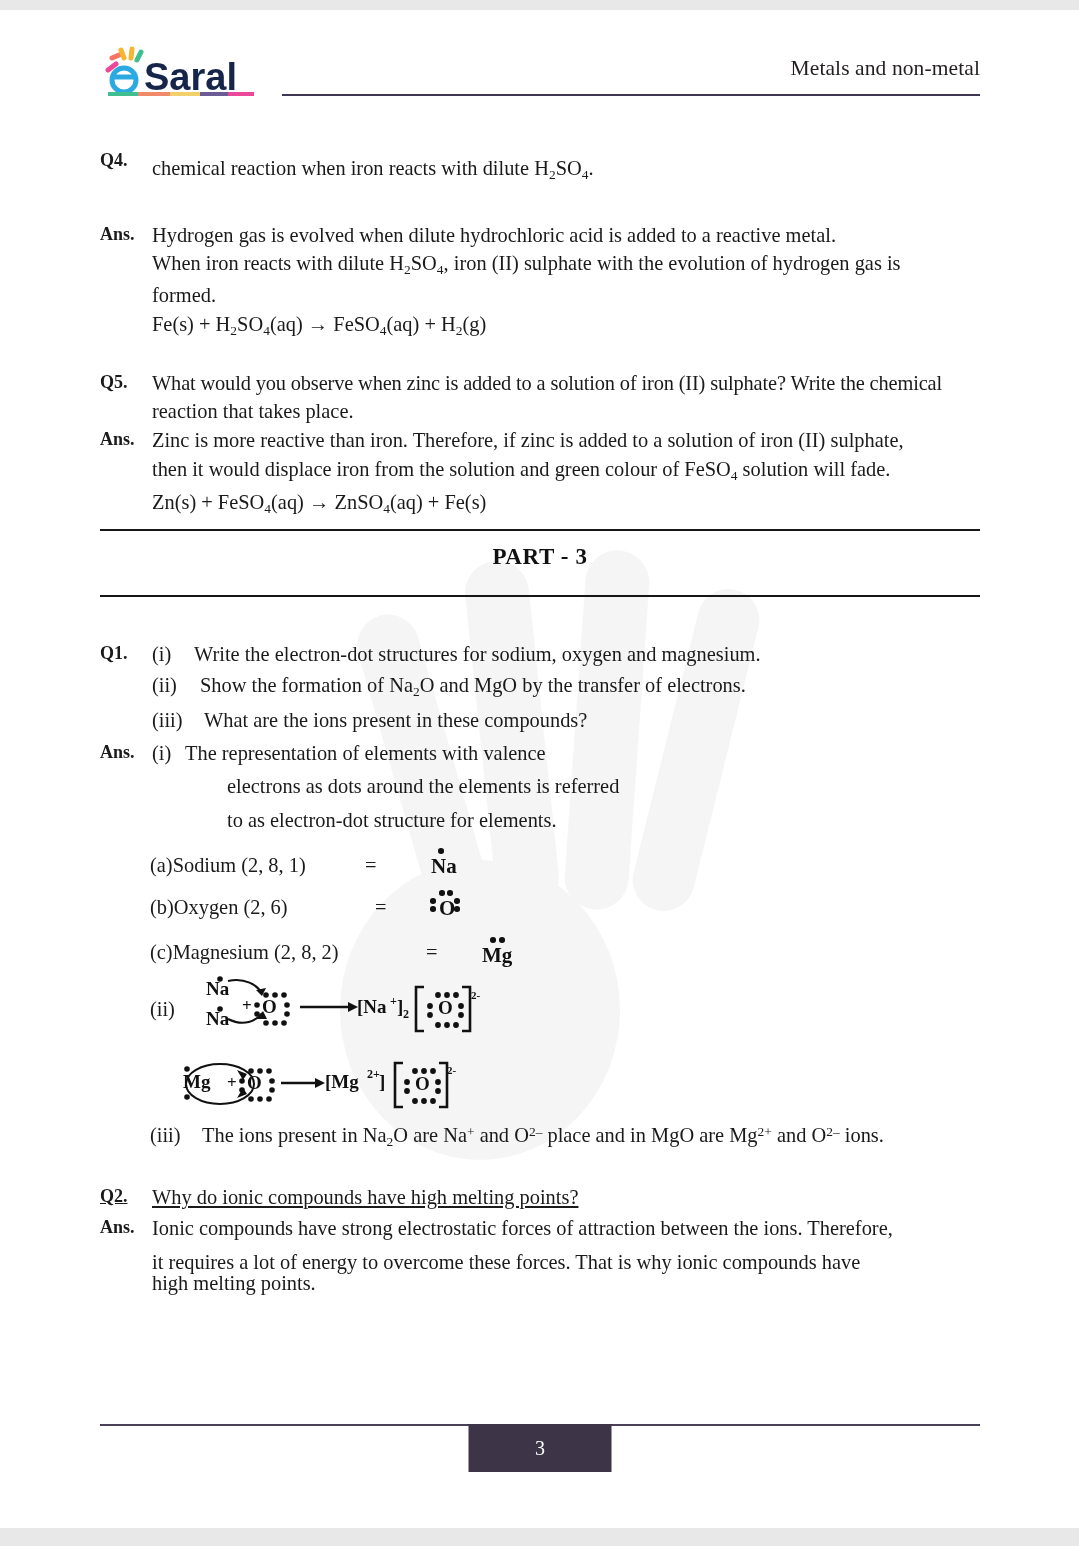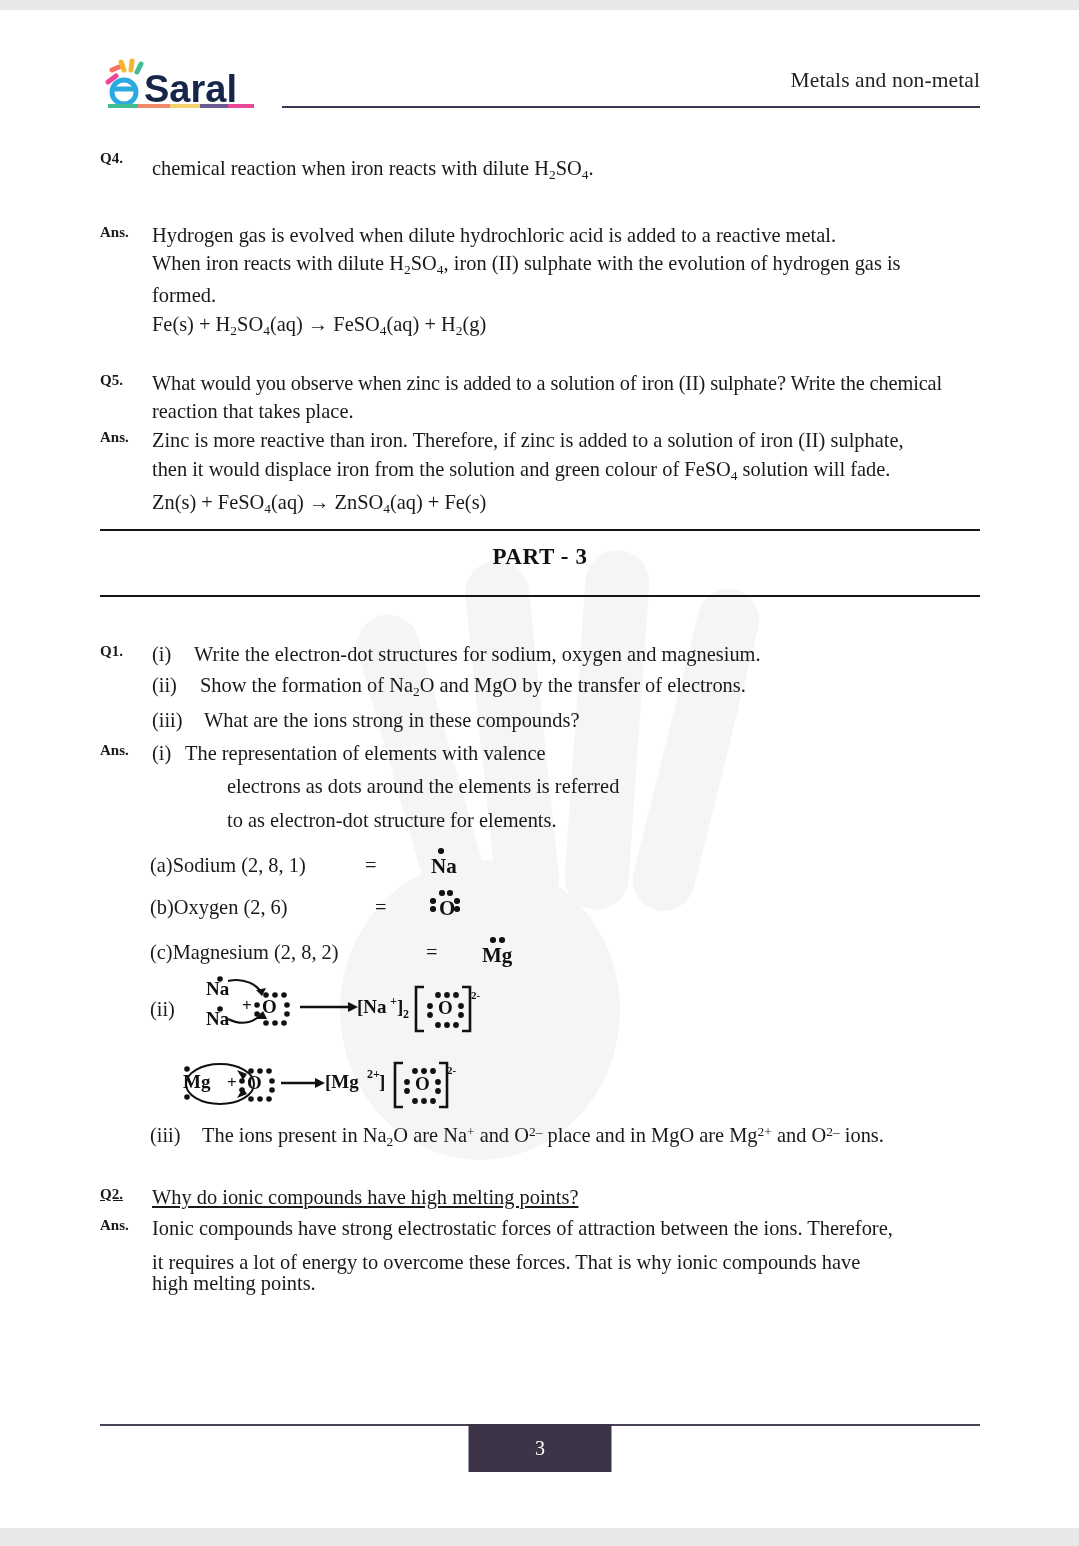--- a/index.html
+++ b/index.html
@@ -29,21 +29,21 @@
     z-index: 0;
   }
   .content {
     position: relative;
     z-index: 2;
   }
 
   
   .header {
     position: absolute;
-    top: 44px; left: 100px;
+    top: 32px; left: 100px;
     width: 880px; height: 62px; text-align: right;
   }
   .logo {
     position: absolute;
     left: 0; top: 0;
     width: 160px; height: 58px;
   }
   .logo-svg { display: block; }
   .header-title {
     position: absolute;
@@ -66,21 +66,21 @@
     left: 100px;
     width: 882px;
     font-size: 20.4px;
     color: #1a1a1a;
     line-height: 1.0;
   }
   .qrow { display: flex; align-items: flex-start; }
   .qlab {
     font-weight: bold;
     flex: 0 0 auto;
-    font-size: 15px;
+    font-size: 18px;
   }
   .qlab.q { width: 52px; }
   .qlab.a { width: 52px; }
   .qbody { flex: 1 1 auto; }
   .just-line { text-align: justify; }
   .ln { display: block; }
   sub { font-size: 0.66em; vertical-align: -0.28em; }
   sup { font-size: 0.66em; vertical-align: 0.42em; }
 
   
@@ -275,21 +275,21 @@
         <div class="ln" style="display:flex;">
           <span style="width:42px;">(i)</span>
           <span>Write the electron-dot structures for sodium, oxygen and magnesium.</span>
         </div>
         <div class="ln" style="display:flex; margin-top:11px;">
           <span style="width:48px;">(ii)</span>
           <span><span>Show the formation of Na</span><sub>2</sub><span>O and MgO by the transfer of electrons.</span></span>
         </div>
         <div class="ln" style="display:flex; margin-top:11px;">
           <span style="width:52px;">(iii)</span>
-          <span>What are the ions strong in these compounds?</span>
+          <span>What are the ions present in these compounds?</span>
         </div>
       </div>
     </div>
   </div>
 
   <div class="doc" style="top:733px;">
     <div class="qrow">
       <div class="qlab a">Ans.</div>
       <div class="qbody">
         <div class="ln" style="display:flex;">

